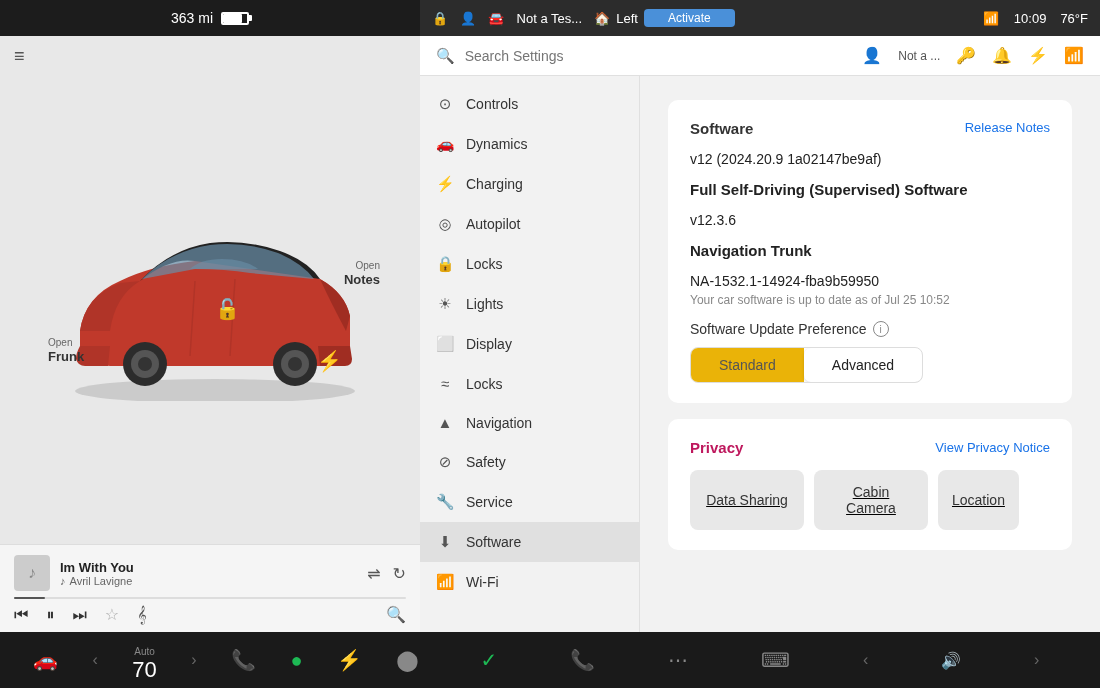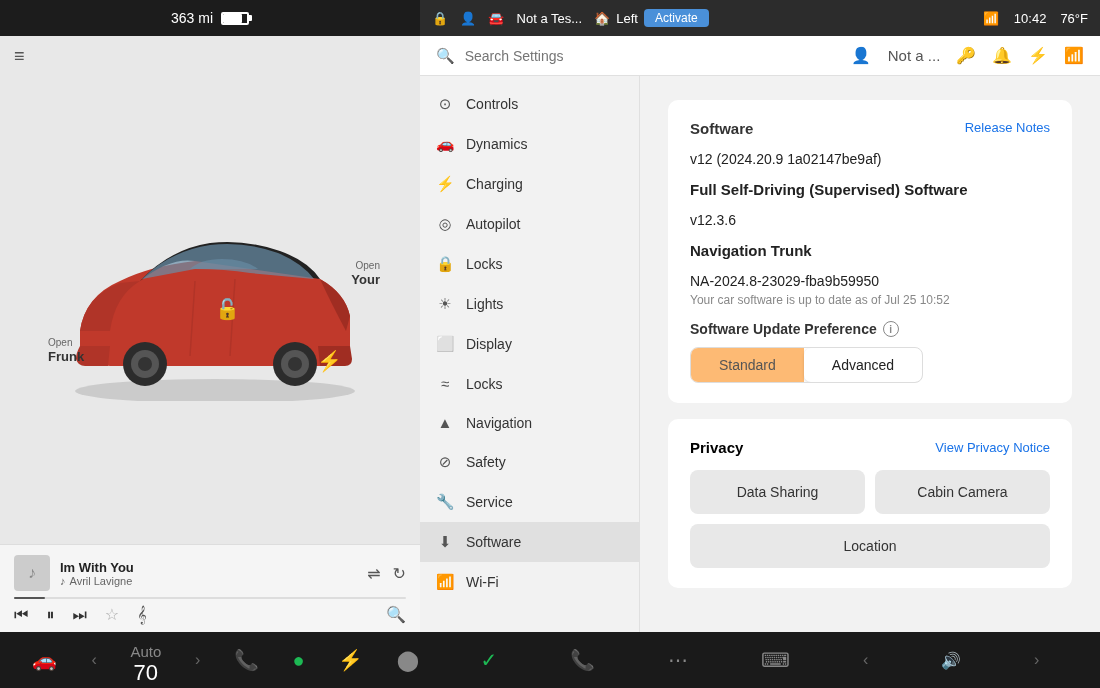--- a/index.html
+++ b/index.html
@@ -64,21 +64,21 @@
       color: white;
       font-size: 13px;
     }
     .not-a-tes { font-size: 13px; font-weight: 500; }
     .home-section { display: flex; align-items: center; gap: 6px; font-size: 13px; }
     .activate-btn {
       background: #4a90d9;
       color: white;
       border: none;
       border-radius: 4px;
-      padding: 2px 11px;
+      padding: 2px 24px;
       font-size: 12px;
       cursor: pointer;
     }
     .top-right-icons { margin-left: auto; display: flex; align-items: center; gap: 14px; font-size: 13px; }
     .time-temp { font-size: 13px; font-weight: 500; }
 
     
     .main-content {
       flex: 1;
       display: flex;
@@ -300,21 +300,21 @@
       color: #888;
       margin-top: -10px;
       margin-bottom: 14px;
     }
 
     
     .preference-section { margin-top: 8px; }
     .preference-label {
       font-size: 14px;
       color: #333;
-      font-weight: 700;
+      font-weight: 400;
       margin-bottom: 10px;
       display: flex;
       align-items: center;
       gap: 6px;
       text-align: center;
     }
     .info-icon {
       width: 16px;
       height: 16px;
       border-radius: 50%;
@@ -331,21 +331,21 @@
       border: 1px solid #ddd;
       border-radius: 8px;
       overflow: hidden;
       width: fit-content;
     }
     .toggle-btn {
       padding: 9px 28px;
       font-size: 14px;
       cursor: pointer;
       border: none;
-      background: #fdba74;
+      background: #eab308;
       color: #555;
       transition: all 0.15s;
     }
     .toggle-btn.active {
       background: white;
       color: #222;
       font-weight: 500;
       box-shadow: 0 1px 3px rgba(0,0,0,0.15);
       border-radius: 7px;
     }
@@ -354,32 +354,33 @@
     .privacy-section { margin-top: 0; }
     .privacy-header {
       display: flex;
       justify-content: space-between;
       align-items: center;
       margin-bottom: 14px;
     }
     .privacy-title {
       font-size: 15px;
       font-weight: 600;
-      color: #000000;
+      color: #be185d;
     }
     .view-privacy-link {
       color: #1a73e8;
       font-size: 13px;
       cursor: pointer;
       text-decoration: none;
     }
     .privacy-buttons {
       display: flex;
-      flex-direction: column;
+      flex-direction: row;
       gap: 10px;
+      text-decoration: underline;
     }
     .privacy-btn-row {
       display: flex;
       gap: 10px;
     }
     .privacy-btn {
       flex: 1;
       padding: 14px;
       background: #e8e8e8;
       border: none;
@@ -463,21 +464,21 @@
     <span>👤</span>
     <span>🚘</span>
     <span class="not-a-tes">Not a Tes...</span>
     <div class="home-section">
       <span>🏠</span>
       <span>Left</span>
       <button class="activate-btn">Activate</button>
     </div>
     <div class="top-right-icons">
       <span>📶</span>
-      <span class="time-temp">10:42</span>
+      <span class="time-temp">10:09</span>
       <span class="time-temp">76°F</span>
     </div>
   </div>
 </div>
 
 <div class="main-content">
 
   <div class="car-panel">
     <div class="car-panel-header">
       <span class="menu-icon">≡</span>
@@ -487,21 +488,21 @@
 
       <div style="position:relative; width:360px; height:220px;">
         
         <div class="label-open-frunk">
           <span style="font-size:10px; font-weight:400; color:#666;">Open</span>
           <span>Frunk</span>
         </div>
         
         <div class="label-open-trunk">
           <span style="font-size:10px; font-weight:400; color:#666;">Open</span>
-          <span>Your</span>
+          <span>Notes</span>
         </div>
 
         
         <svg viewBox="0 0 360 200" width="360" height="200">
 
           <ellipse cx="185" cy="190" rx="140" ry="12" fill="rgba(0,0,0,0.12)"></ellipse>
 
           <path d="M50,155 L50,130 Q55,95 90,80 Q120,65 165,60 Q195,55 225,58 Q265,62 290,78 Q315,92 320,115 L320,155 Q310,162 290,165 L80,165 Q58,162 50,155Z" fill="#c0392b"></path>
 
           <path d="M110,80 Q140,48 180,42 Q215,38 250,50 Q278,60 290,78 L165,60 Q140,56 110,80Z" fill="#222"></path>
@@ -567,21 +568,21 @@
     </div>
   </div>
 
   <div class="settings-panel">
 
     <div class="settings-search-bar">
       <span class="search-icon">🔍</span>
       <input class="search-input" type="text" placeholder="Search Settings" style="">
       <div class="settings-icons-row">
         <span style="cursor:pointer;">👤</span>
-        <span style="font-size:15px; color:#555;">Not a ...</span>
+        <span style="font-size:12px; color:#555;">Not a ...</span>
         <span style="cursor:pointer;">🔑</span>
         <span style="cursor:pointer;">🔔</span>
         <span style="cursor:pointer;">⚡</span>
         <span style="cursor:pointer;">📶</span>
       </div>
     </div>
 
     <div class="settings-body">
 
       <div class="settings-sidebar">
@@ -645,21 +646,21 @@
           <div class="section-header">
             <span class="section-title">Software</span>
             <a class="release-notes-link">Release Notes</a>
           </div>
           <div class="info-value">v12 (2024.20.9 1a02147be9af)</div>
 
           <div class="info-value bold">Full Self-Driving (Supervised) Software</div>
           <div class="info-value">v12.3.6</div>
 
           <div class="info-value bold">Navigation Trunk</div>
-          <div class="info-value">NA-2024.8-23029-fba9b59950</div>
+          <div class="info-value">NA-1532.1-14924-fba9b59950</div>
           <div class="update-status">Your car software is up to date as of Jul 25 10:52</div>
 
           <div class="preference-section">
             <div class="preference-label">
               <span>Software Update Preference</span>
               <span class="info-icon">i</span>
             </div>
             <div class="toggle-group">
               <button class="toggle-btn">Standard</button>
               <button class="toggle-btn active">Advanced</button>
@@ -687,21 +688,21 @@
     </div>
   </div>
 </div>
 
 <div class="taskbar">
   <div class="taskbar-left">
     <span class="taskbar-icon">🚗</span>
     <span class="taskbar-icon" style="color:#666; font-size:16px;">‹</span>
     <div class="speed-display">
       <div style="text-align:center;">
-        <div style="font-size:15px; color:#888;margin-top:8px;">Auto</div>
+        <div style="font-size:10px; color:#888;margin-top:8px;">Auto</div>
         <div>70</div>
       </div>
     </div>
     <span class="taskbar-icon" style="color:#666; font-size:16px;">›</span>
     <span class="taskbar-icon">📞</span>
     <span class="taskbar-icon green">●</span>
     <span class="taskbar-icon" style="color:#1da1f2;">⚡</span>
     <span class="taskbar-icon" style="color:#888;">⬤</span>
   </div>
   <div class="taskbar-right">

